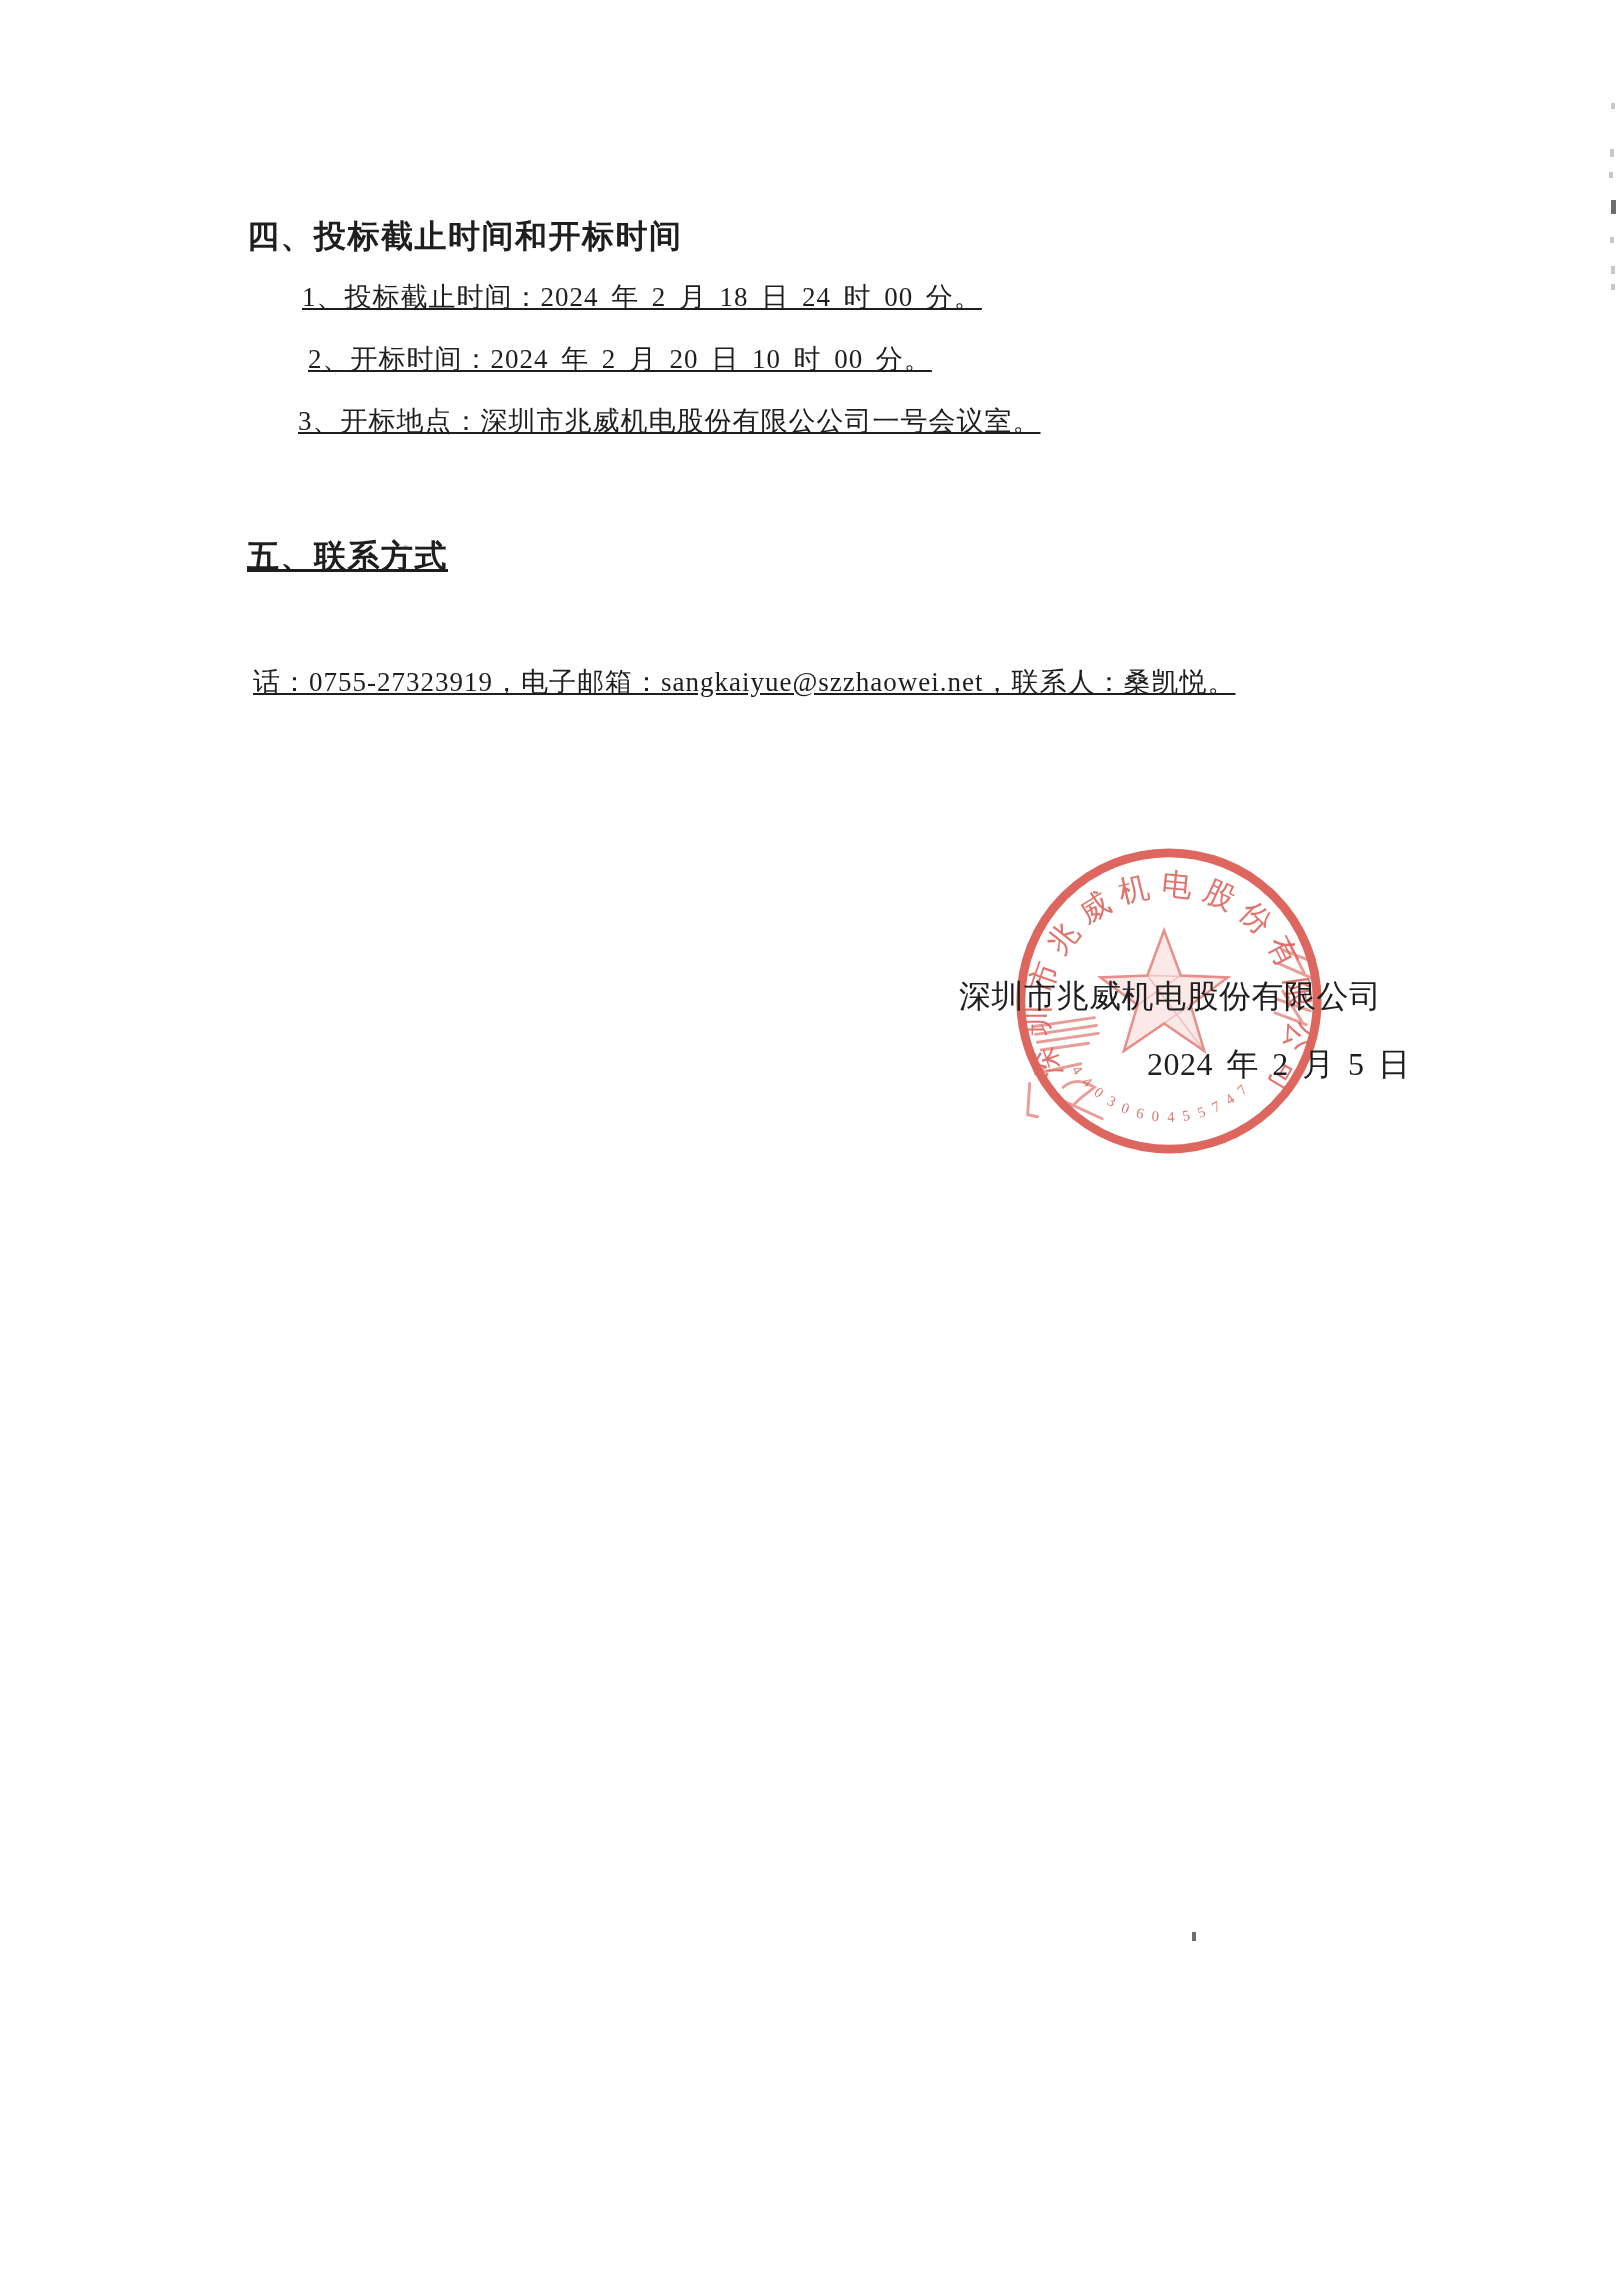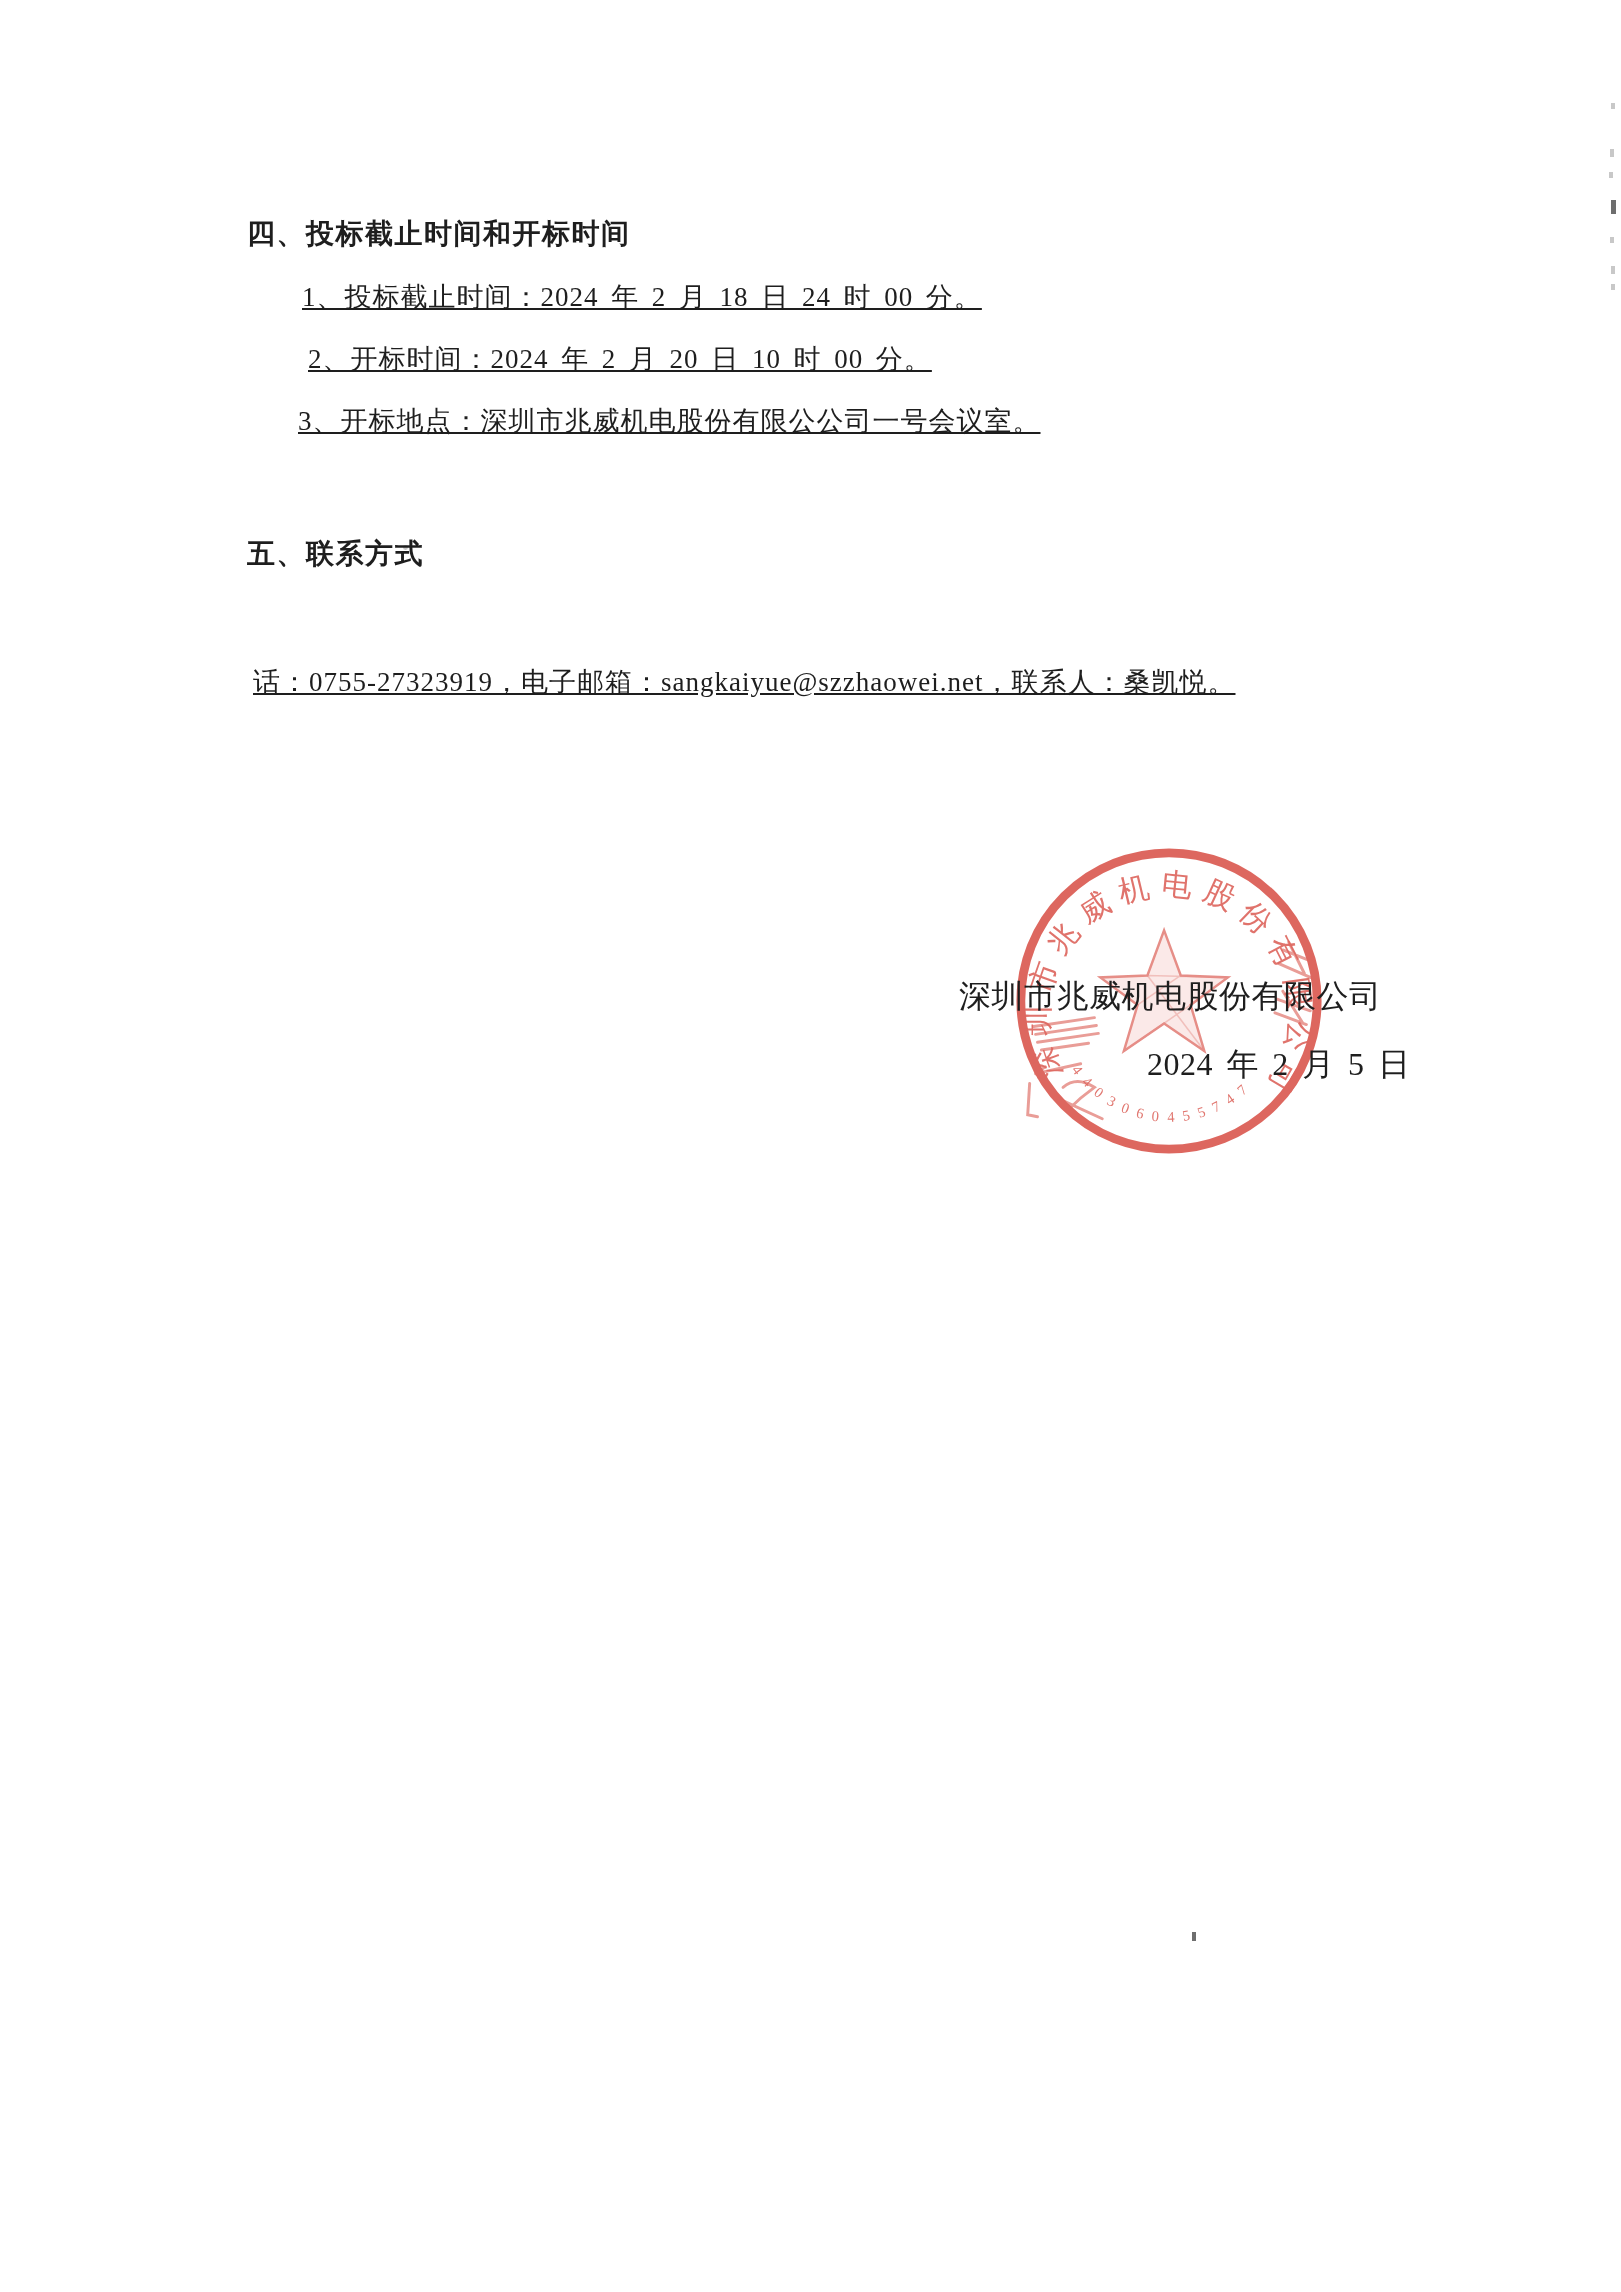--- a/index.html
+++ b/index.html
@@ -7,21 +7,21 @@
     position:relative;
     width:1621px;height:2293px;
     margin:0 auto;
     background:#ffffff;
     overflow:hidden;
     font-family:"Liberation Serif","DejaVu Serif",serif;
     color:#1e1e1e;
   }
   .abs{position:absolute;white-space:nowrap;}
   .heading{
-    font-size:28px;
+    font-size:32px;
     font-weight:700;
     letter-spacing:1.5px;
     z-index:3;
   }
   .body-line{
     font-size:27px;
     letter-spacing:1px;
     word-spacing:4.9px;
     z-index:3;
     text-decoration:underline;
@@ -96,21 +96,21 @@
   </svg>
 
   <div class="abs heading" style="left:247px;top:215px;">四、投标截止时间和开标时间</div>
 
   <div class="abs body-line" style="left:302px;top:279px;">1、投标截止时间：2024 年 2 月 18 日 24 时 00 分。</div>
 
   <div class="abs body-line" style="left:302px;top:341px;margin-left:6px;">2、开标时间：2024 年 2 月 20 日 10 时 00 分。</div>
 
   <div class="abs body-line" style="left:298px;top:403px;">3、开标地点：深圳市兆威机电股份有限公公司一号会议室。</div>
 
-  <div class="abs heading" style="left:247px;top:535px;">五、联系方式</div>
+  <div class="abs heading" style="left:247px;top:535px;text-decoration:underline;">五、联系方式</div>
 
 
   <div class="abs body-line" style="left:253px;top:664px;">话：0755-27323919，电子邮箱：sangkaiyue@szzhaowei.net，联系人：桑凯悦。</div>
 
   <div class="abs sig-line" style="left:959px;top:975px;">深圳市兆威机电股份有限公司</div>
 
   <div class="abs sig-line" style="left:1147px;top:1043px;">2024 年 2 月 5 日</div>
 
   <div class="dot-artifact" style="left:403px;top:545px;"></div>
   <div class="speck" style="left:1611px;top:103px;width:3.9px;height:5.9px;"></div>

